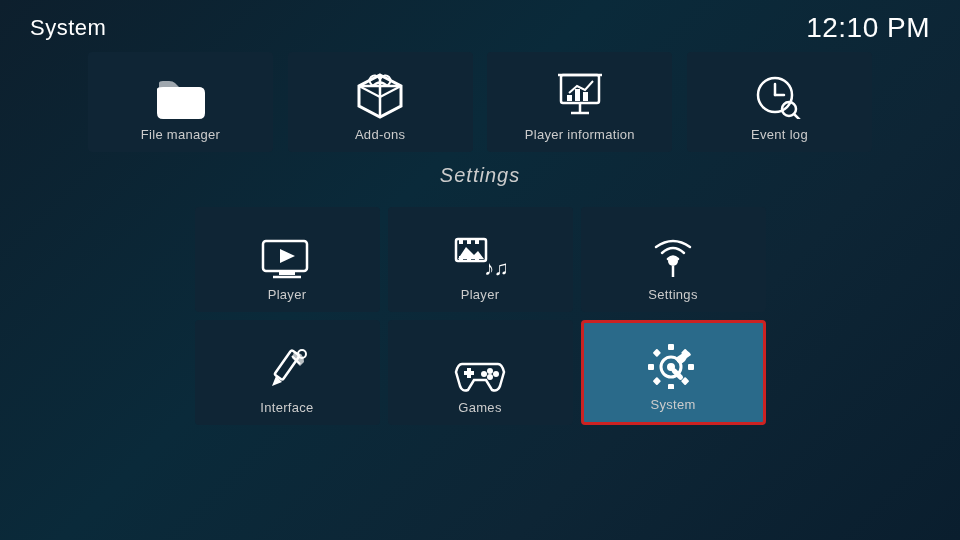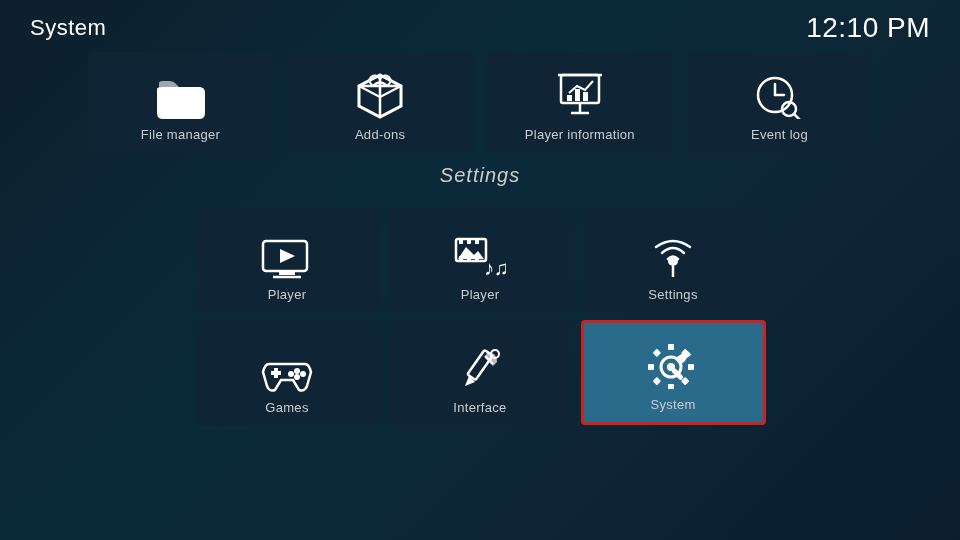--- a/index.html
+++ b/index.html
@@ -254,51 +254,51 @@
       </svg>
     </div>
     <span class="tile-label">Settings</span>
   </div>
 
 </div>
 
 <div class="grid-row">
 
   <div class="tile grid-tile">
+    <div class="tile-icon interface-icon">
+      <svg viewBox="0 0 46 44" xmlns="http://www.w3.org/2000/svg">
+
+        <rect x="18" y="2" width="10" height="30" rx="2" transform="rotate(35, 23, 17)" fill="none" stroke="white" stroke-width="2.5"></rect>
+        <polygon points="8,38 12,28 18,34" fill="white"></polygon>
+
+        <line x1="28" y1="8" x2="36" y2="16" stroke="white" stroke-width="2"></line>
+
+        <path d="M30 4 Q40 4 40 14 L36 18 L28 10 Z" fill="white" opacity="0.7"></path>
+        <circle cx="38" cy="6" r="4" fill="none" stroke="white" stroke-width="2"></circle>
+      </svg>
+    </div>
+    <span class="tile-label">Interface</span>
+  </div>
+
+  <div class="tile grid-tile">
     <div class="tile-icon games-icon">
       <svg viewBox="0 0 52 40" xmlns="http://www.w3.org/2000/svg">
 
         <path d="M8 12 Q4 12 2 20 L6 34 Q8 40 14 38 L20 28 L32 28 L38 38 Q44 40 46 34 L50 20 Q48 12 44 12 Z" fill="none" stroke="white" stroke-width="2.5"></path>
 
         <rect x="10" y="19" width="10" height="4" fill="white"></rect>
         <rect x="13" y="16" width="4" height="10" fill="white"></rect>
 
         <circle cx="36" cy="19" r="3" fill="white"></circle>
         <circle cx="42" cy="22" r="3" fill="white"></circle>
         <circle cx="36" cy="25" r="3" fill="white"></circle>
         <circle cx="30" cy="22" r="3" fill="white"></circle>
       </svg>
     </div>
     <span class="tile-label">Games</span>
-  </div>
-
-  <div class="tile grid-tile">
-    <div class="tile-icon interface-icon">
-      <svg viewBox="0 0 46 44" xmlns="http://www.w3.org/2000/svg">
-
-        <rect x="18" y="2" width="10" height="30" rx="2" transform="rotate(35, 23, 17)" fill="none" stroke="white" stroke-width="2.5"></rect>
-        <polygon points="8,38 12,28 18,34" fill="white"></polygon>
-
-        <line x1="28" y1="8" x2="36" y2="16" stroke="white" stroke-width="2"></line>
-
-        <path d="M30 4 Q40 4 40 14 L36 18 L28 10 Z" fill="white" opacity="0.7"></path>
-        <circle cx="38" cy="6" r="4" fill="none" stroke="white" stroke-width="2"></circle>
-      </svg>
-    </div>
-    <span class="tile-label">Interface</span>
   </div>
 
 
   <div class="tile grid-tile active">
     <div class="tile-icon system-icon">
       <svg viewBox="0 0 52 46" xmlns="http://www.w3.org/2000/svg">
 
         <path d="M20 2 L24 2 L26 8 Q30 9 33 12 L39 10 L43 14 L40 20 Q42 24 42 26 L48 28 L48 32 L42 34 Q41 38 38 41 L40 47 L36 49 L32 44 Q28 45 26 45 L24 50 L20 50 L18 44 Q14 43 11 40 L5 42 L1 38 L4 32 Q2 28 2 26 L-4 24 L-4 20 L2 18 Q3 14 6 11 L4 5 L8 1 L14 4 Q17 2 20 2Z" fill="white" opacity="0"></path>
 
         <circle cx="24" cy="24" r="10" fill="none" stroke="white" stroke-width="3"></circle>

